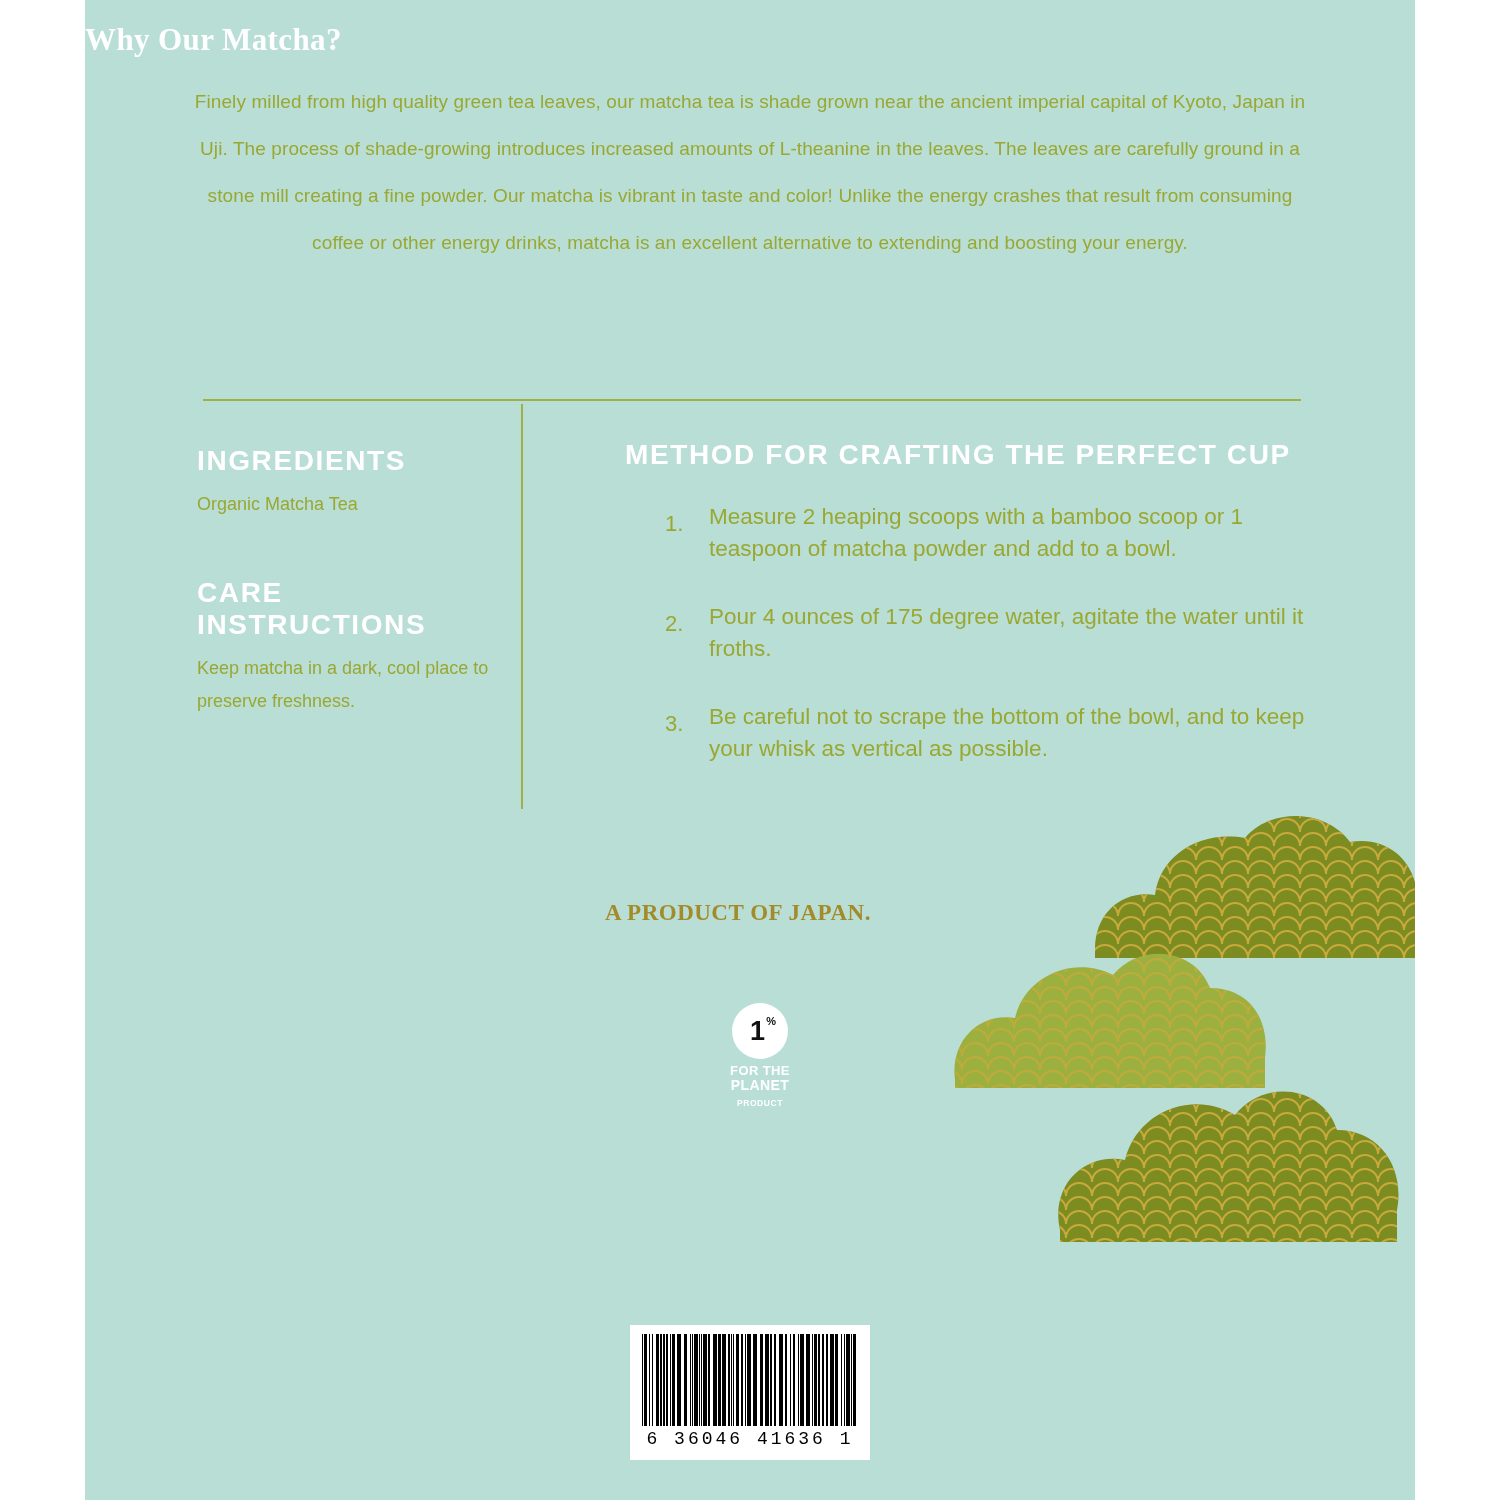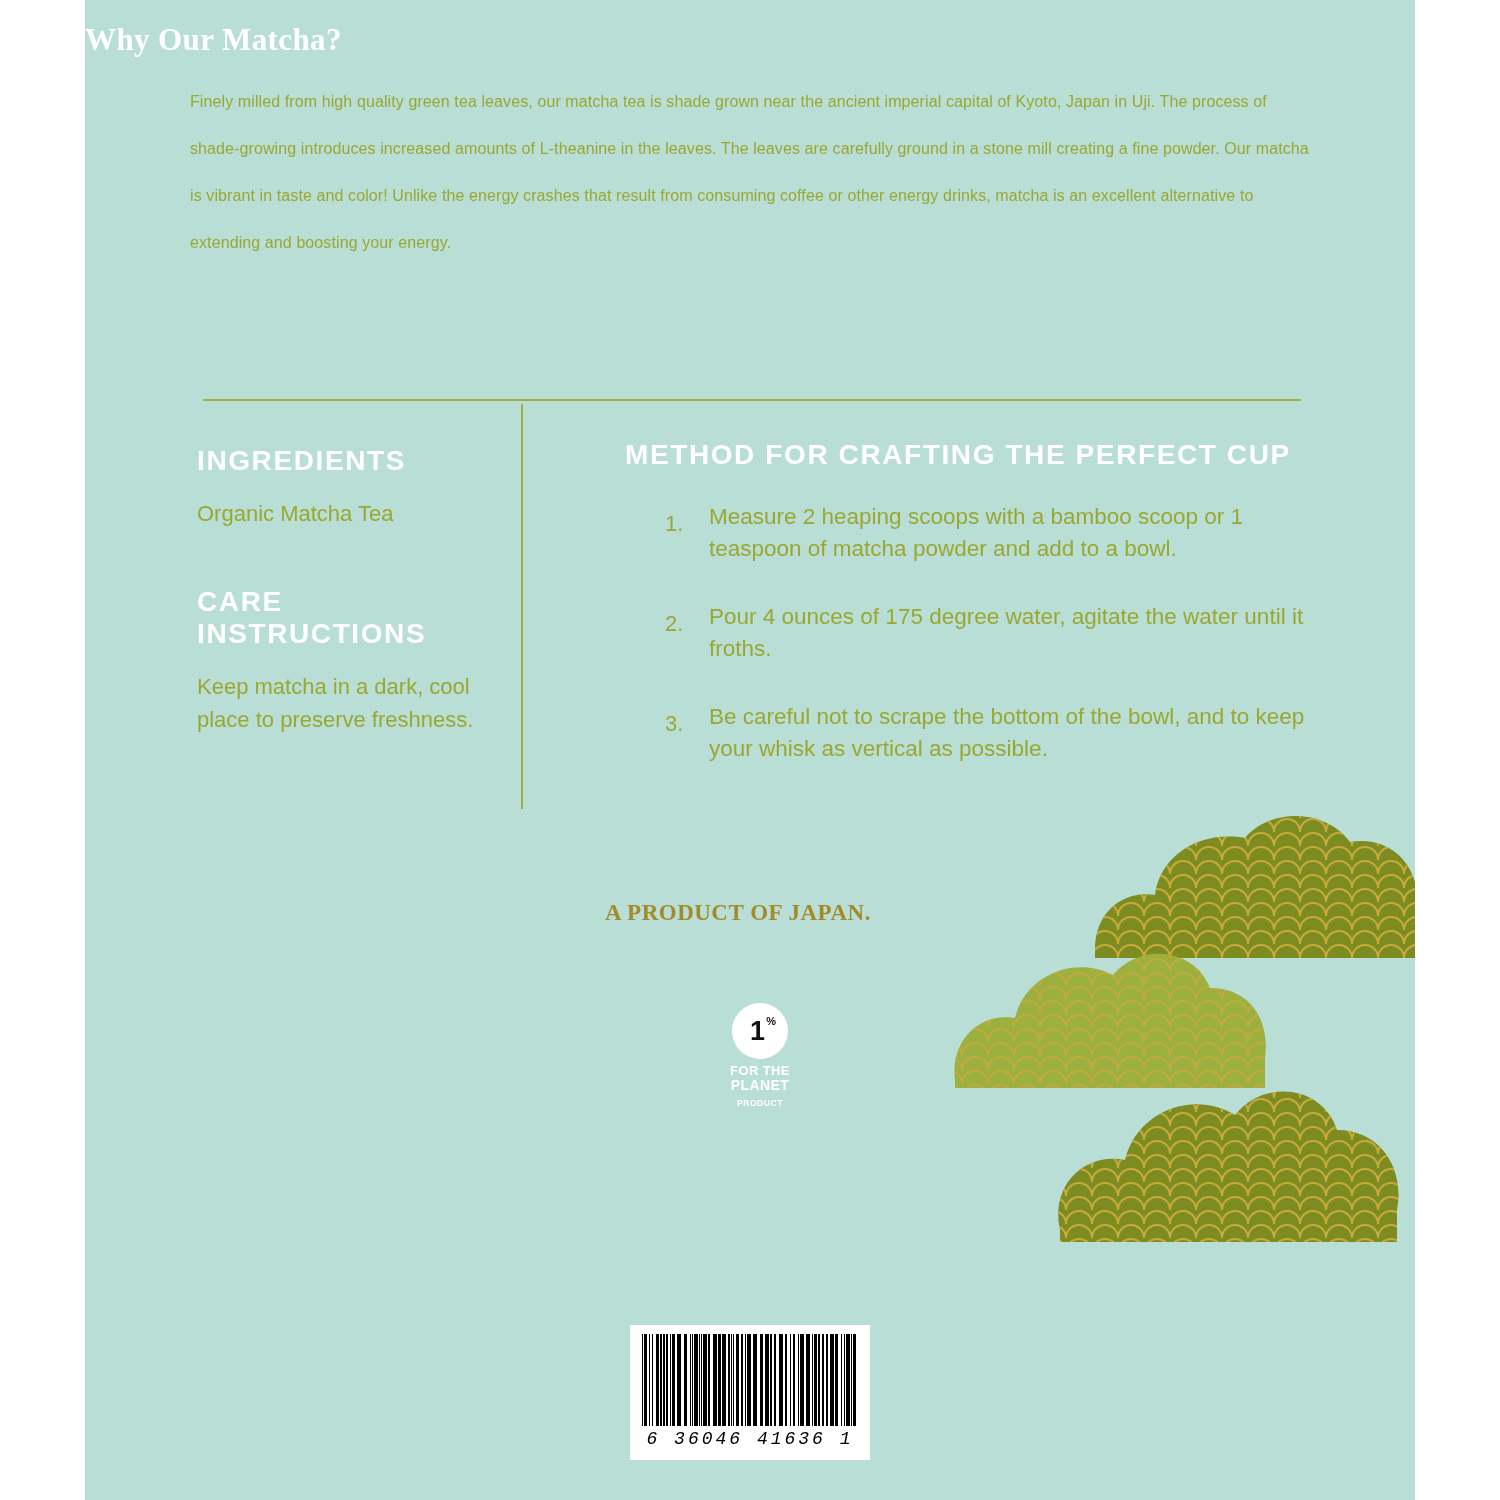--- a/index.html
+++ b/index.html
@@ -33,22 +33,22 @@
     font-size: 31px;
     font-weight: bold;
     color: #ffffff;
     letter-spacing: 0.4px;
   }
   .why-body {
     position: absolute;
     left: 105px;
     top: 78px;
     width: 1120px;
-    text-align: left;
-    font-size: 16px;
+    text-align: center;
+    font-size: 19px;
     line-height: 47px;
     color: #9aa832;
     letter-spacing: 0.1px;
   }
 
   
   .hrule {
     position: absolute;
     left: 118px;
     top: 399px;
@@ -76,24 +76,24 @@
   }
   .sect-head {
     font-family: "Liberation Sans Narrow", "Liberation Sans", sans-serif;
     font-size: 28px;
     font-weight: bold;
     letter-spacing: 1.6px;
     color: #ffffff;
     text-transform: uppercase;
   }
   .sect-body {
-    font-size: 22px;
+    font-size: 18px;
     line-height: 33px;
     color: #9aa832;
-    margin-top: 20px;
+    margin-top: 11px;
   }
   .gap {
     height: 56px;
   }
 
   
   .col-right {
     position: absolute;
     left: 540px;
     top: 439px;
@@ -239,21 +239,20 @@
   .barcode-digits {
     position: absolute;
     left: 0;
     top: 104px;
     width: 240px;
     text-align: center;
     font-family: "Liberation Mono", monospace;
     font-size: 18px;
     letter-spacing: 3px;
     color: #000000;
-    font-style: italic;
   }
 
   
   .clouds {
     position: absolute;
     left: 760px;
     top: 790px;
     width: 570px;
     height: 500px;
   }

